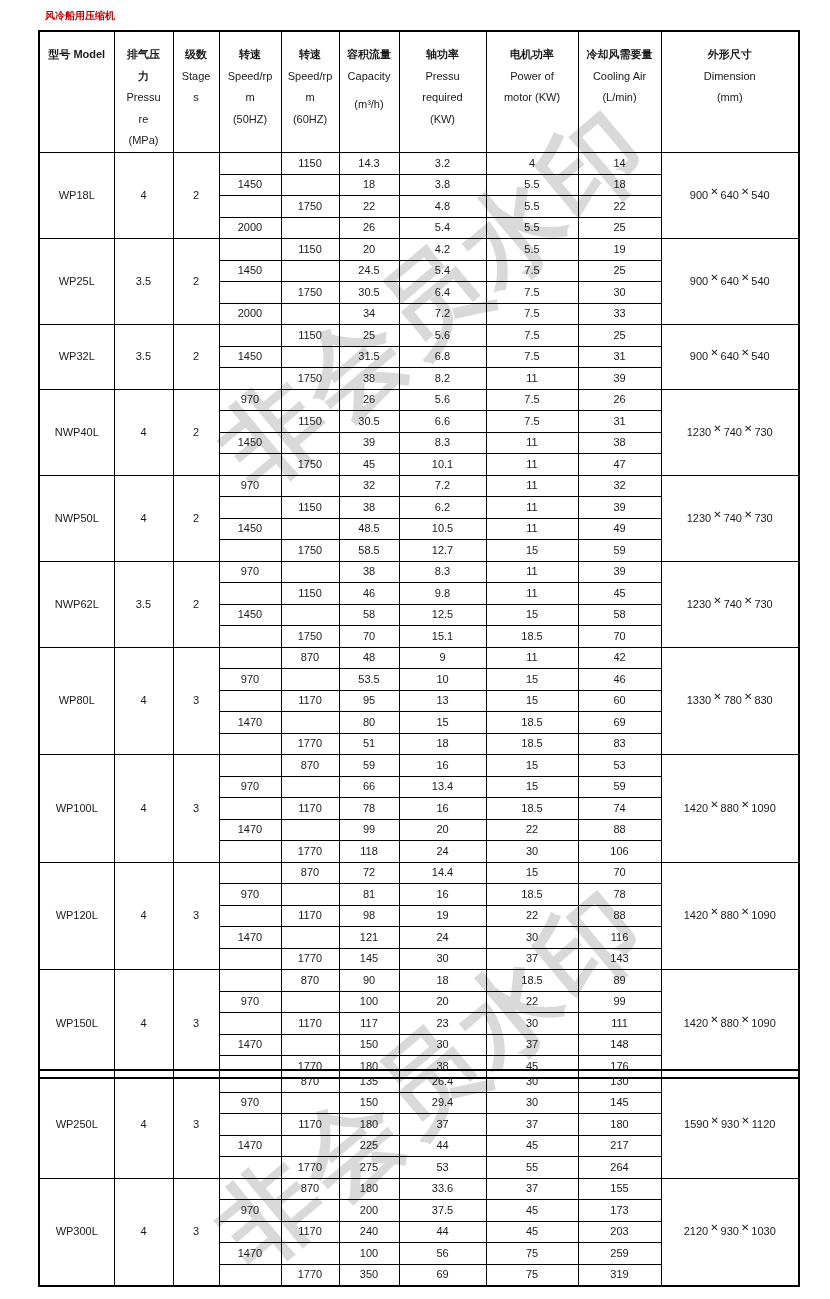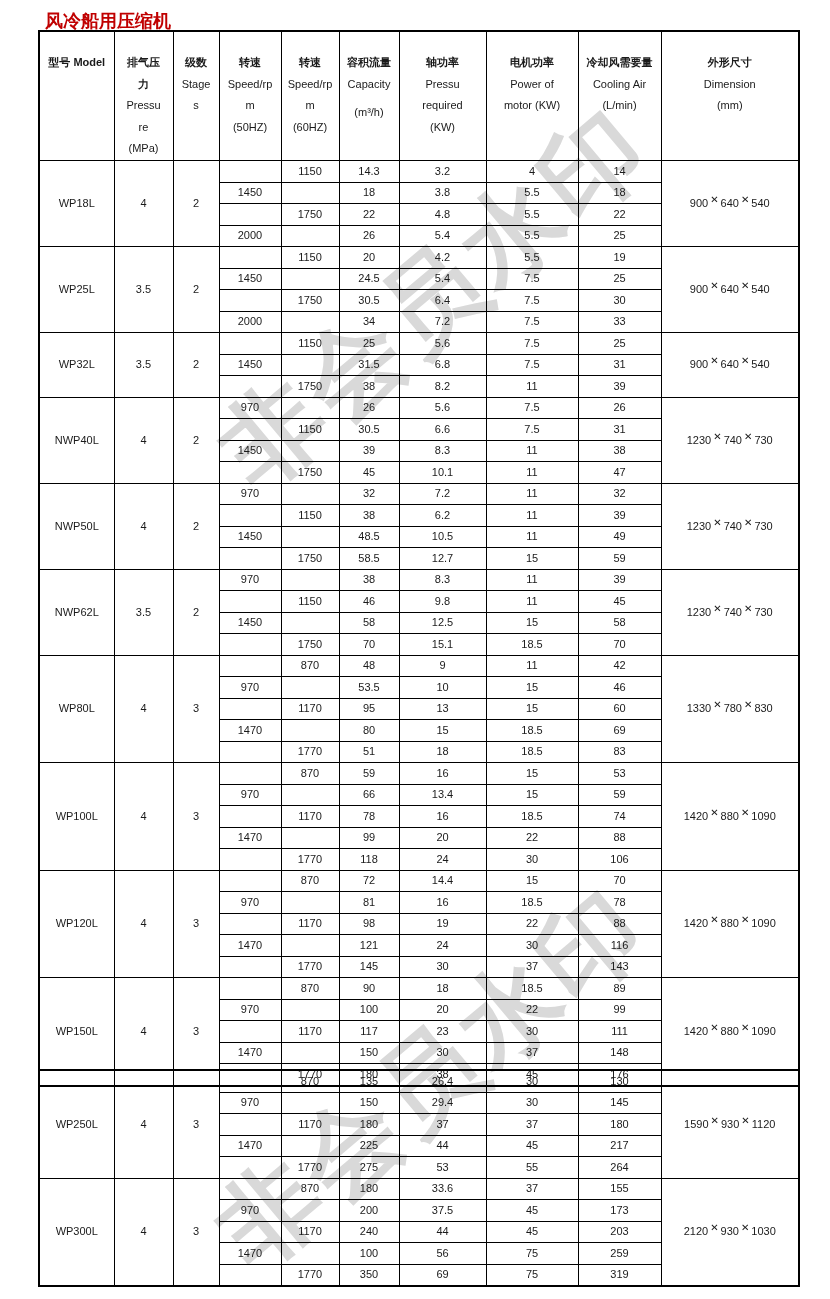--- a/index.html
+++ b/index.html
@@ -17,42 +17,42 @@
     white-space:nowrap; color:#d9d9d9;
     transform:translate(-50%,-50%) rotate(-40deg);
     user-select:none; pointer-events:none;
   }
   .wm1 { left:435px; top:300px; }
   .wm2 { left:432px; top:1080px; }
 
   
   .doc-title {
     position:absolute; left:45px; top:9px; margin:0; z-index:2;
-    font-size:18px; font-weight:bold; color:#c00000;
+    font-size:10px; font-weight:bold; color:#c00000;
   }
 
   
   table.cmp {
     position:absolute; left:38px; z-index:1;
     border-collapse:collapse; table-layout:fixed;
     border:2px solid #000; background:transparent;
   }
   #tbl1 { top:30px; }
   #tbl2 { top:1069px; }
 
   table.cmp td {
     border:1px solid #000;
     padding:0; margin:0;
     text-align:center; vertical-align:middle;
     font-size:11px; line-height:13px;
     height:20.5px; overflow:hidden;
     background:transparent;
   }
   table.cmp td.hdr {
-    vertical-align:top; height:108px; padding-top:20px;
+    vertical-align:top; height:108px; padding-top:12px;
   }
   .hl { line-height:21.5px; font-size:11px; white-space:nowrap; }
   .hl.zh { font-weight:bold; }
   .hl.sup { margin-top:7px;text-align:center; }
 
   .dx { position:relative; top:-4px; font-size:10px; padding:0 2px; }
 </style>
 </head>
 <body>
 

